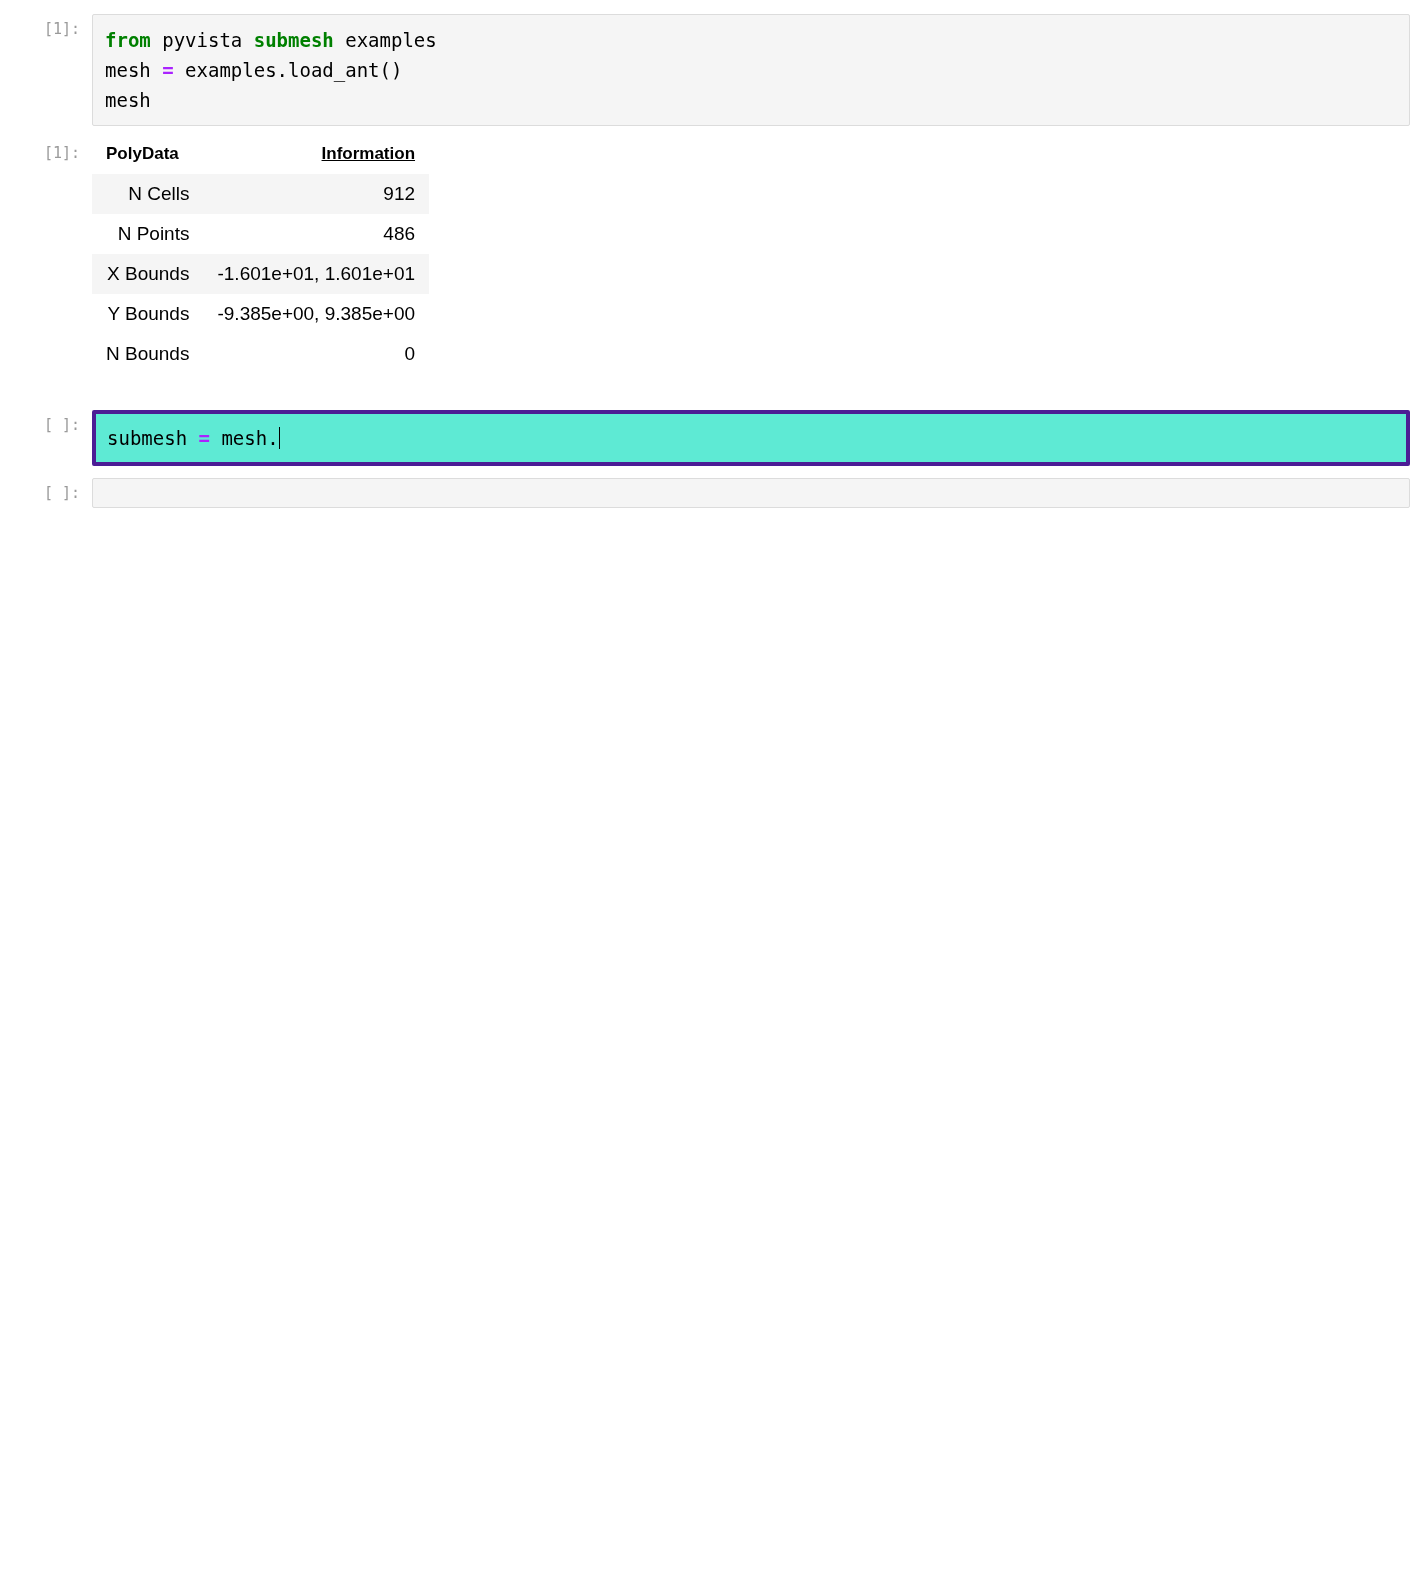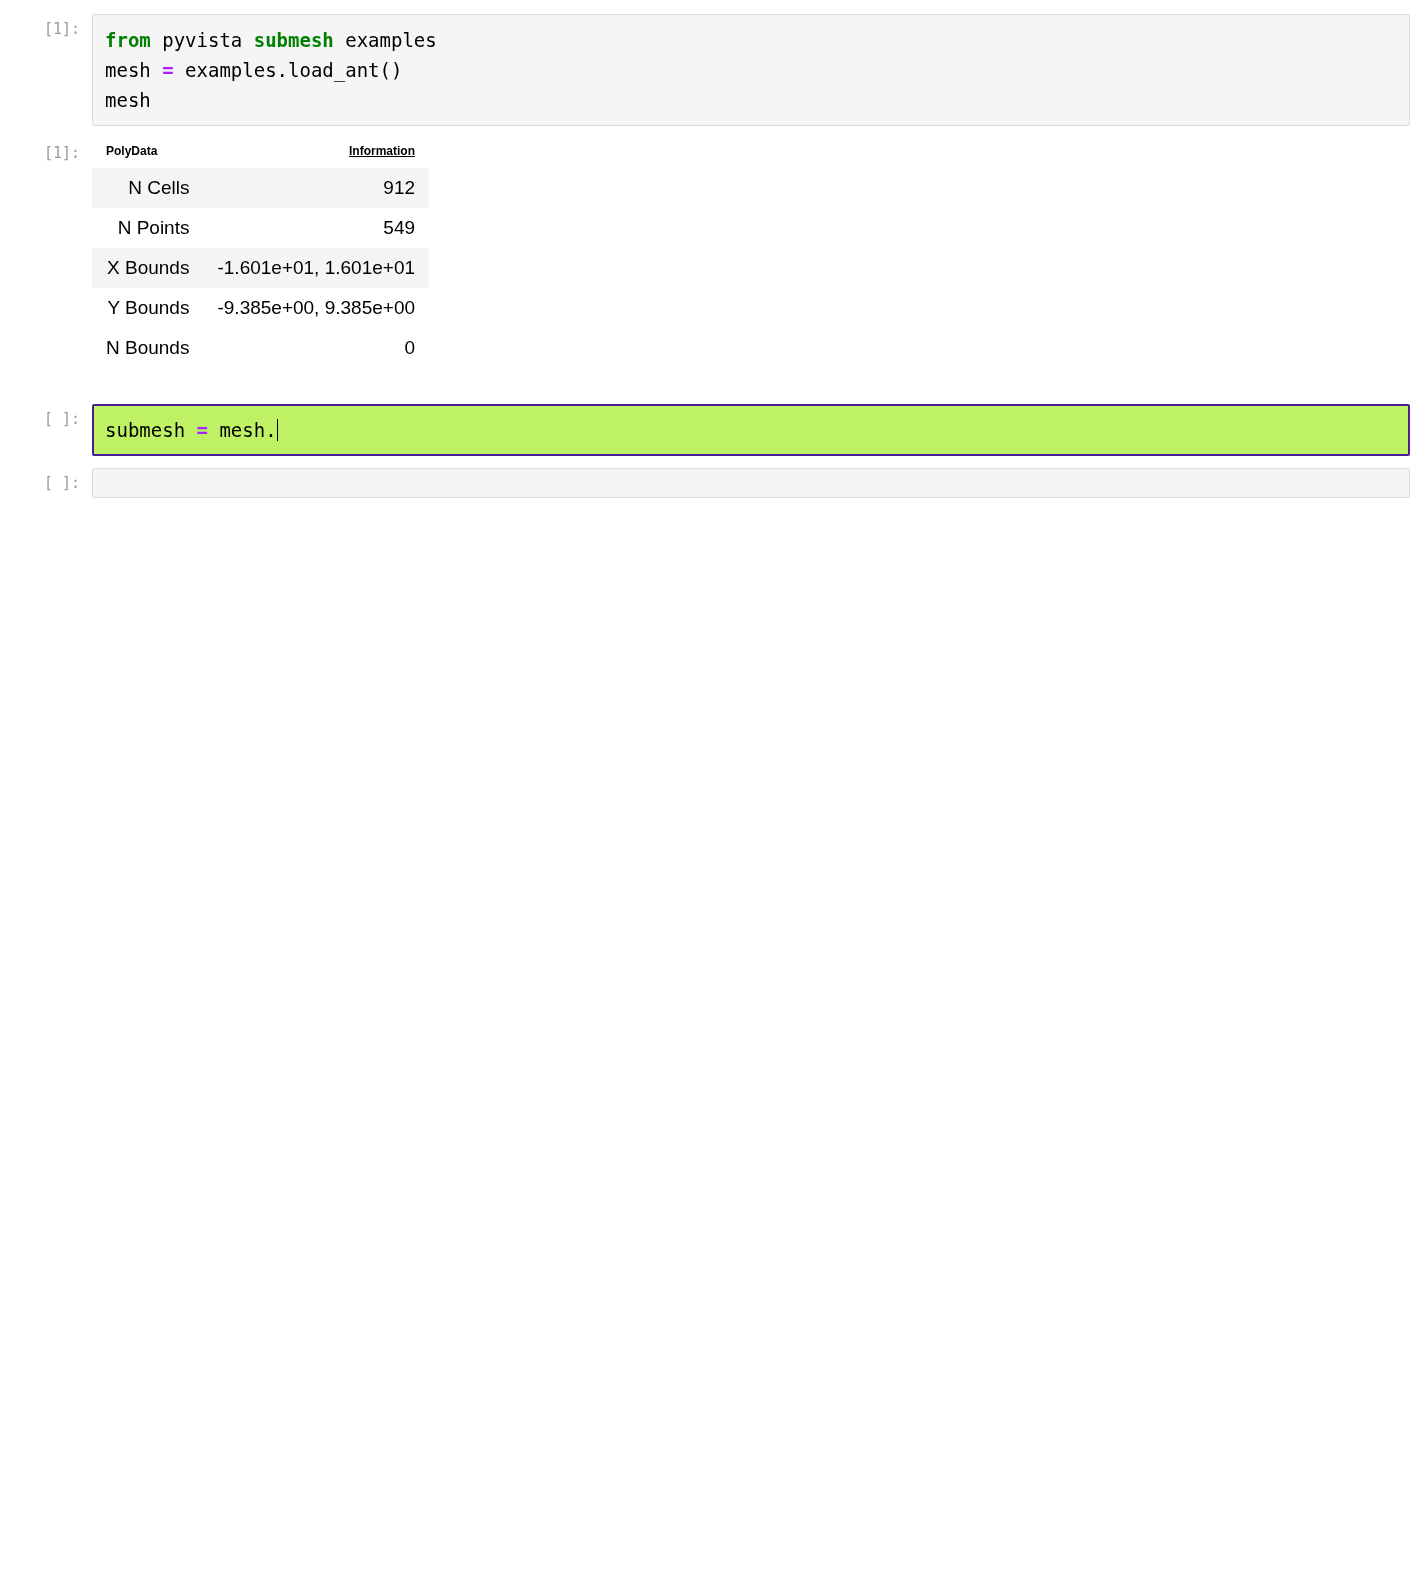--- a/index.html
+++ b/index.html
@@ -47,22 +47,22 @@
     border-radius: 2px;
     padding: 10px 12px;
     box-sizing: border-box;
     font-family: "DejaVu Sans Mono", monospace;
     font-size: 19px;
     line-height: 30px;
     white-space: pre;
     overflow: hidden;
   }
   .input-area.selected {
-    background: #bef264;
-    border: 2px solid #4c1d95;
+    background: #5eead4;
+    border: 4px solid #4c1d95;
     padding: 9px 11px;
   }
   .input-area.empty {
     min-height: 30px;
   }
   .tok-kw { color: #008000; font-weight: bold; }
   .tok-op { color: #aa22ff; font-weight: bold; }
   .tok-fn { color: #000000; }
   .tok-plain { color: #000000; }
   .caret {
@@ -79,21 +79,21 @@
   }
   table.info-table {
     border-collapse: collapse;
     font-family: "Liberation Sans", sans-serif;
     font-size: 19px;
   }
   table.info-table th {
     font-weight: bold;
     text-align: left;
     padding: 8px 14px 10px 14px;
-    font-size: 12px;
+    font-size: 17px;
     white-space: nowrap;
   }
   table.info-table th.right {
     text-align: right;
     text-decoration: underline;
   }
   table.info-table td {
     padding: 9px 14px;
     white-space: nowrap;
   }
@@ -129,21 +129,21 @@
             <th class="right">Information</th>
           </tr>
         </thead>
         <tbody>
           <tr class="alt">
             <td class="label">N Cells</td>
             <td class="value">912</td>
           </tr>
           <tr>
             <td class="label">N Points</td>
-            <td class="value">549</td>
+            <td class="value">486</td>
           </tr>
           <tr class="alt">
             <td class="label">X Bounds</td>
             <td class="value">-1.601e+01, 1.601e+01</td>
           </tr>
           <tr>
             <td class="label">Y Bounds</td>
             <td class="value">-9.385e+00, 9.385e+00</td>
           </tr>
           <tr>

